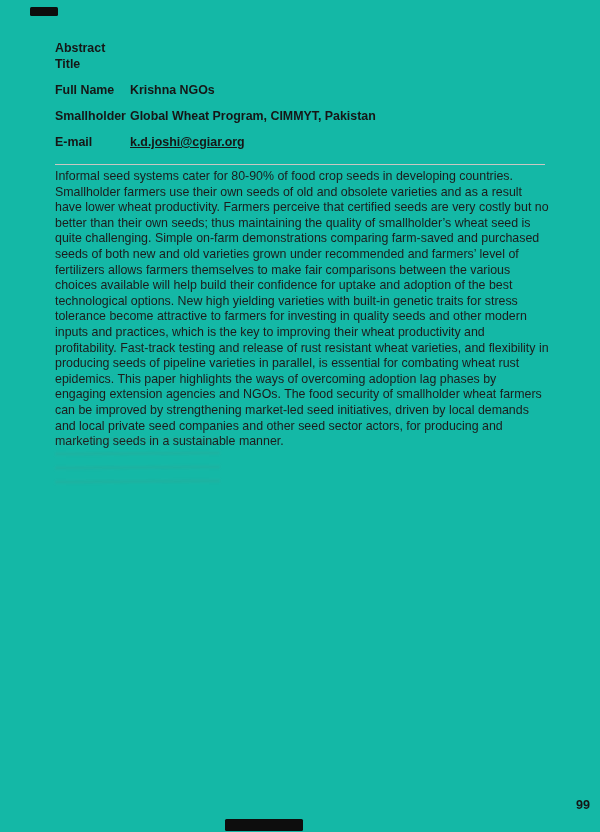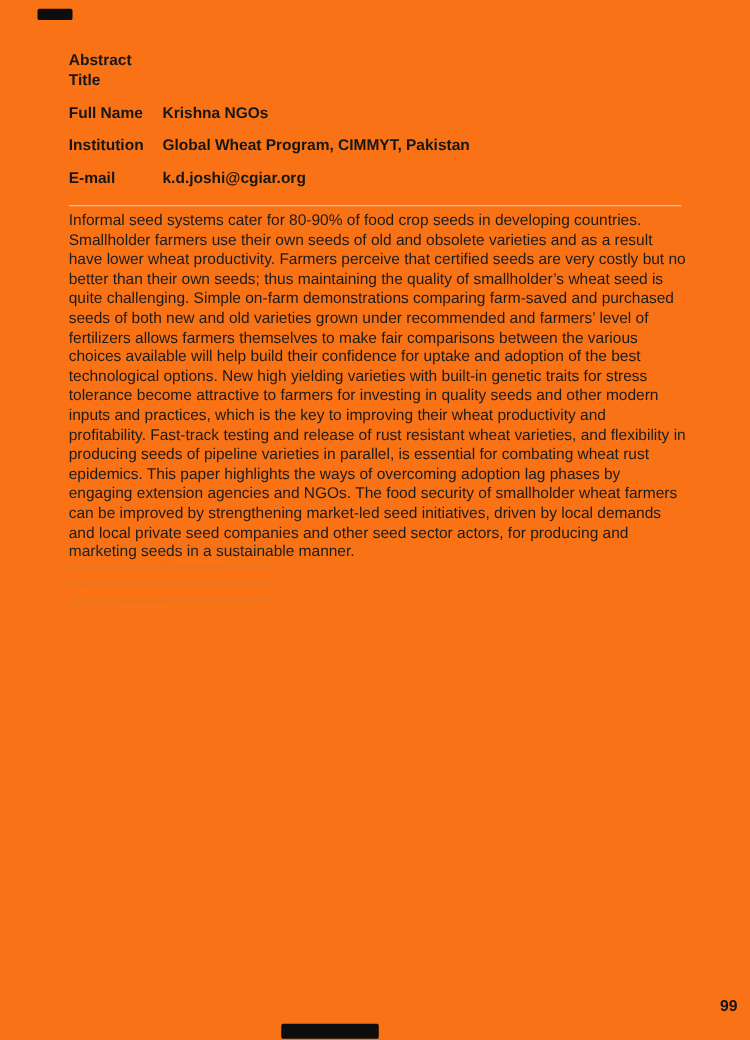--- a/index.html
+++ b/index.html
@@ -4,21 +4,21 @@
 <style>
   html, body {
     margin: 0;
     padding: 0;
     background: #fdfdfb;
   }
   .page {
     position: relative;
     width: 600px;
     height: 832px;
-    background: #f97316;
+    background: #14b8a6;
     font-family: "Liberation Sans", sans-serif;
     color: #1c1c1c;
     overflow: hidden;
   }
   
   .scan-mark {
     position: absolute;
     background: #0d0d0d;
     border-radius: 1.5px;
   }
@@ -38,20 +38,21 @@
     margin-bottom: 10px;
     font-size: 12.4px;
     line-height: 16px;
     font-weight: 700;
     color: #161616;
   }
   .field-row .label { padding-right: 6px; }
   .field-row .value { }
   .email-link {
     color: #161616;
+    text-decoration: underline;
     cursor: pointer;
   }
   .rule {
     position: absolute;
     left: 55px;
     top: 164px;
     width: 490px;
     height: 1px;
     background: #c9c7c2;
     border: none;
@@ -107,21 +108,21 @@
     <div class="field-row">
       <div class="label">Abstract Title</div>
     </div>
 
     <div class="field-row">
       <div class="label">Full Name</div>
       <div class="value">Krishna NGOs</div>
     </div>
 
     <div class="field-row">
-      <div class="label">Institution</div>
+      <div class="label">Smallholder</div>
       <div class="value">Global Wheat Program, CIMMYT, Pakistan</div>
     </div>
 
     <div class="field-row">
       <div class="label">E-mail</div>
       <div class="value">
         <span class="email-link">k.d.joshi@cgiar.org</span>
       </div>
     </div>
 

